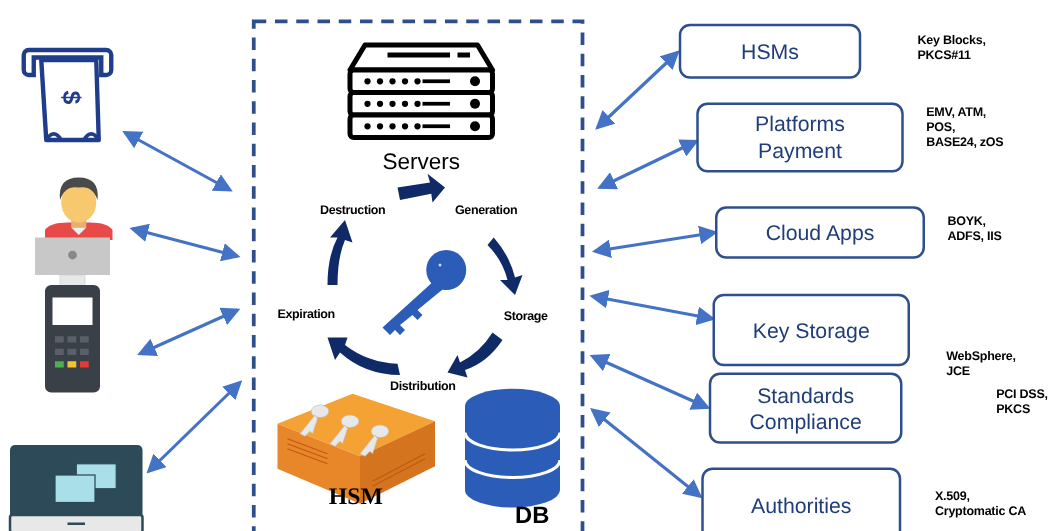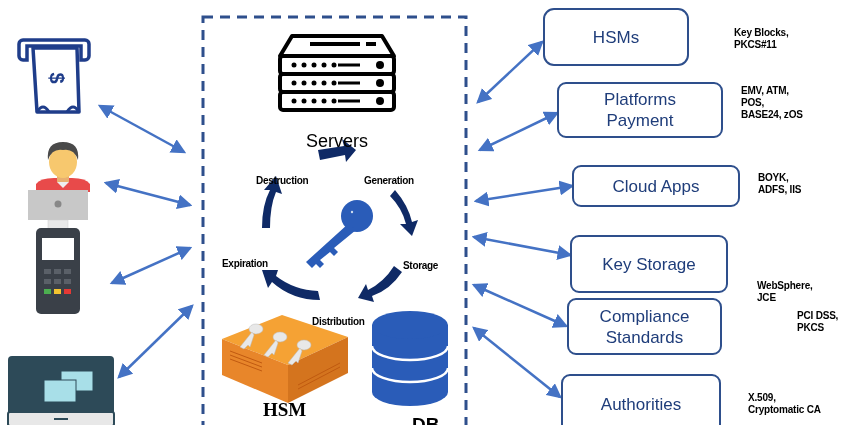--- a/index.html
+++ b/index.html
@@ -1,18 +1,18 @@
 <!DOCTYPE html>
 <html><head>
 <meta charset="utf-8">
 <style>
   html, body { margin: 0; padding: 0; background: #ffffff; }
   body { width: 850px; height: 425px; position: relative; overflow: hidden; font-family: "Liberation Sans", sans-serif; }
   #diagram { position: absolute; left: 0; top: 0; width: 850px; height: 425px; }
-  .lbl { position: absolute; font-family: "Liberation Sans", sans-serif; color: #000; white-space: nowrap; margin-top: 12px; }
+  .lbl { position: absolute; font-family: "Liberation Sans", sans-serif; color: #000; white-space: nowrap; }
   .cycle-lbl { font-size: 10px; font-weight: bold; letter-spacing: -0.3px; }
   .big-lbl { font-size: 19px; font-weight: bold; }
   .servers-lbl { font-size: 18px; font-weight: normal; }
   .sys-box {
     position: absolute; border: 2px solid #2e4f8c; border-radius: 9px; background: #fff;
     display: flex; align-items: center; justify-content: center; text-align: center;
     color: #1f3d7a; font-size: 17px; line-height: 21px; box-sizing: border-box; cursor: pointer;
   }
   .note { position: absolute; font-size: 10px; font-weight: bold; line-height: 12px; color: #000; letter-spacing: -0.2px; }
   .note div { white-space: nowrap; }
@@ -166,21 +166,21 @@
 
 <div class="lbl servers-lbl" style="left:306px; top:119px;">Servers</div>
 <div class="lbl cycle-lbl" style="left:256px; top:163px;">Destruction</div>
 <div class="lbl cycle-lbl" style="left:364px; top:163px;">Generation</div>
 <div class="lbl cycle-lbl" style="left:403px; top:248px;">Storage</div>
 <div class="lbl cycle-lbl" style="left:222px; top:246px;">Expiration</div>
 <div class="lbl cycle-lbl" style="left:312px; top:304px;">Distribution</div>
 <div class="lbl big-lbl" style="left:263px; top:387px;font-family:Liberation Serif, serif;">HSM</div>
 <div class="lbl big-lbl" style="left:412px; top:402px;">DB</div>
 
-<div class="sys-box" style="left:543px; top:8px; width:146px; height:58px;border-radius:11px;">
+<div class="sys-box" style="left:543px; top:19px; width:146px; height:44px;">
   <div>
       <div>HSMs</div>
     </div>
 </div>
 <div class="sys-box" style="left:557px; top:82px; width:166px; height:56px;">
   <div>
       <div>Platforms</div>
       <div>Payment</div>
     </div>
 </div>
@@ -189,22 +189,22 @@
       <div>Cloud Apps</div>
     </div>
 </div>
 <div class="sys-box" style="left:570px; top:235px; width:158px; height:58px;">
   <div>
       <div>Key Storage</div>
     </div>
 </div>
 <div class="sys-box" style="left:567px; top:298px; width:155px; height:57px;">
   <div>
+      <div>Standards</div>
       <div>Compliance</div>
-      <div>Standards</div>
     </div>
 </div>
 <div class="sys-box" style="left:561px; top:374px; width:160px; height:60px; border-bottom-left-radius:0; border-bottom-right-radius:0;">
   <div>
       <div>Authorities</div>
     </div>
 </div>
 
 <div class="note" style="left:734px; top:27px;">
   <div>Key Blocks,</div>

